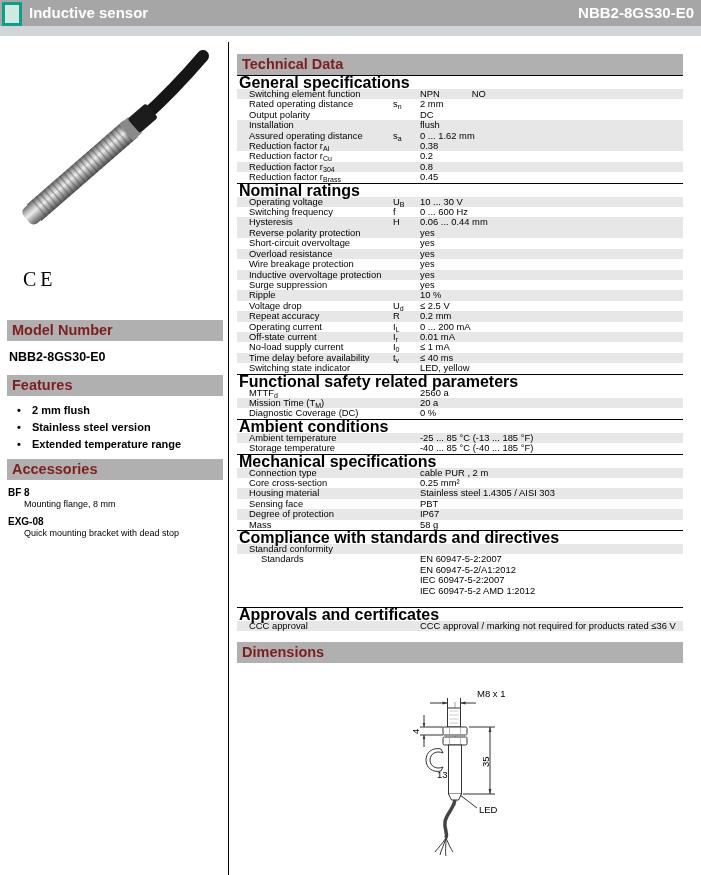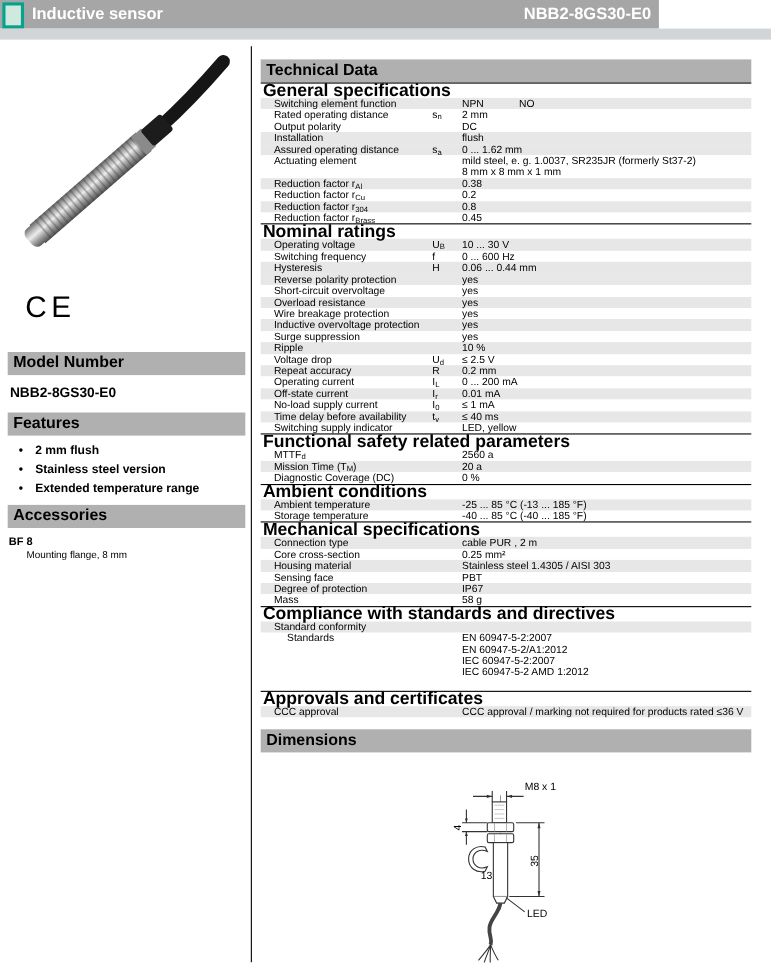--- a/index.html
+++ b/index.html
@@ -3,36 +3,36 @@
 <meta charset="utf-8">
 <style>
   html,body{margin:0;padding:0}
   body{
     width:701px;height:875px;position:relative;overflow:hidden;
     background:#fff;color:#000;
     font-family:"Liberation Sans",sans-serif;
     -webkit-font-smoothing:antialiased;
   }
   
-  .hdr{position:absolute;top:0;left:0;width:599px;height:26px;background:#a6a6a6}
+  .hdr{position:absolute;top:0;left:0;width:701px;height:26px;background:#a6a6a6}
   .hdr-icon{position:absolute;left:2px;top:2px;width:14px;height:18px;background:#cfe9de;border:3px solid #0aa08b}
   .hdr-title{position:absolute;left:29px;top:0;line-height:26px;color:#fff;font-weight:bold;font-size:15px}
   .hdr-model{position:absolute;right:7px;top:0;line-height:26px;color:#fff;font-weight:bold;font-size:15px}
   .hdr-strip{position:absolute;top:26px;left:0;width:701px;height:10px;background:#d2d5d7}
   .vrule{position:absolute;left:228px;top:42px;width:1px;height:833px;background:#000}
 
   
   #left{position:absolute;left:7px;top:42px;width:216px}
   #right{position:absolute;left:237px;top:54px;width:446px}
 
-  .bar{background:#b0b0b0;color:#000000;font-weight:bold;font-size:14.5px;line-height:15px;padding:3px 16px 3px 5px}
+  .bar{background:#b0b0b0;color:#7f1d1d;font-weight:bold;font-size:14.5px;line-height:15px;padding:3px 16px 3px 5px}
 
   
   #product-photo{display:block}
-  .ce{font-size:27px;line-height:26px;margin:6px 0 0 16px;letter-spacing:4px;font-family:Liberation Sans, sans-serif}
+  .ce{font-size:20px;line-height:26px;margin:6px 0 0 16px;letter-spacing:4px;font-family:Liberation Serif, serif}
   .mt-model{margin-top:28px}
   .model-value{font-weight:bold;font-size:12.5px;margin:9px 0 0 2px}
   .mt-feat{margin-top:11px}
   #features{list-style:none;margin:9px 0 0 0;padding:0 0 0 10px}
   #features li{display:flex;font-weight:bold;font-size:11px;line-height:11px;margin-bottom:6px}
   #features .bullet{width:15px;flex:none}
   .mt-acc{margin-top:9px}
   .acc-name{font-weight:bold;font-size:10px;margin:7px 0 0 1px;line-height:11px}
   .acc-desc{font-size:9px;margin:1px 0 0 17px;line-height:10px}
 
@@ -108,20 +108,24 @@
   </li>
 </ul>
 
   <div class="bar mt-acc">Accessories</div>
   <div id="accessories">
   <div>
     <div class="acc-name">BF 8</div>
     <div class="acc-desc">Mounting flange, 8 mm</div>
   </div>
 
+  <div>
+    <div class="acc-name">EXG-08</div>
+    <div class="acc-desc">Quick mounting bracket with dead stop</div>
+  </div>
 </div>
 </div>
 
 <div id="right">
   <div class="bar">Technical Data</div>
   <div id="tech-sections">
   <div class="sec sec-general">
     <div class="sec-title">General specifications</div>
     <div class="sec-rows">
   <div class="row shaded">
@@ -157,28 +161,20 @@
   </div>
 
   <div class="row shaded">
     <div class="c-label">Assured operating distance</div>
     <div class="c-sym">s<sub>a</sub></div>
     <div class="c-val">
               <div>0 ... 1.62 mm</div>
             </div>
   </div>
 
-  <div class="row">
-    <div class="c-label">Actuating element</div>
-    <div class="c-sym"></div>
-    <div class="c-val">
-              <div>mild steel, e. g. 1.0037, SR235JR (formerly St37-2)</div>
-              <div>8 mm x 8 mm x 1 mm</div>
-            </div>
-  </div>
 
   <div class="row shaded">
     <div class="c-label">Reduction factor r<sub>Al</sub></div>
     <div class="c-sym"></div>
     <div class="c-val">
               <div>0.38</div>
             </div>
   </div>
 
   <div class="row">
@@ -332,21 +328,21 @@
 
   <div class="row shaded">
     <div class="c-label">Time delay before availability</div>
     <div class="c-sym">t<sub>v</sub></div>
     <div class="c-val">
               <div>≤ 40 ms</div>
             </div>
   </div>
 
   <div class="row">
-    <div class="c-label">Switching supply indicator</div>
+    <div class="c-label">Switching state indicator</div>
     <div class="c-sym"></div>
     <div class="c-val">
               <div>LED, yellow</div>
             </div>
   </div>
 </div>
   </div>
 
   <div class="sec sec-safety">
     <div class="sec-title">Functional safety related parameters</div>

